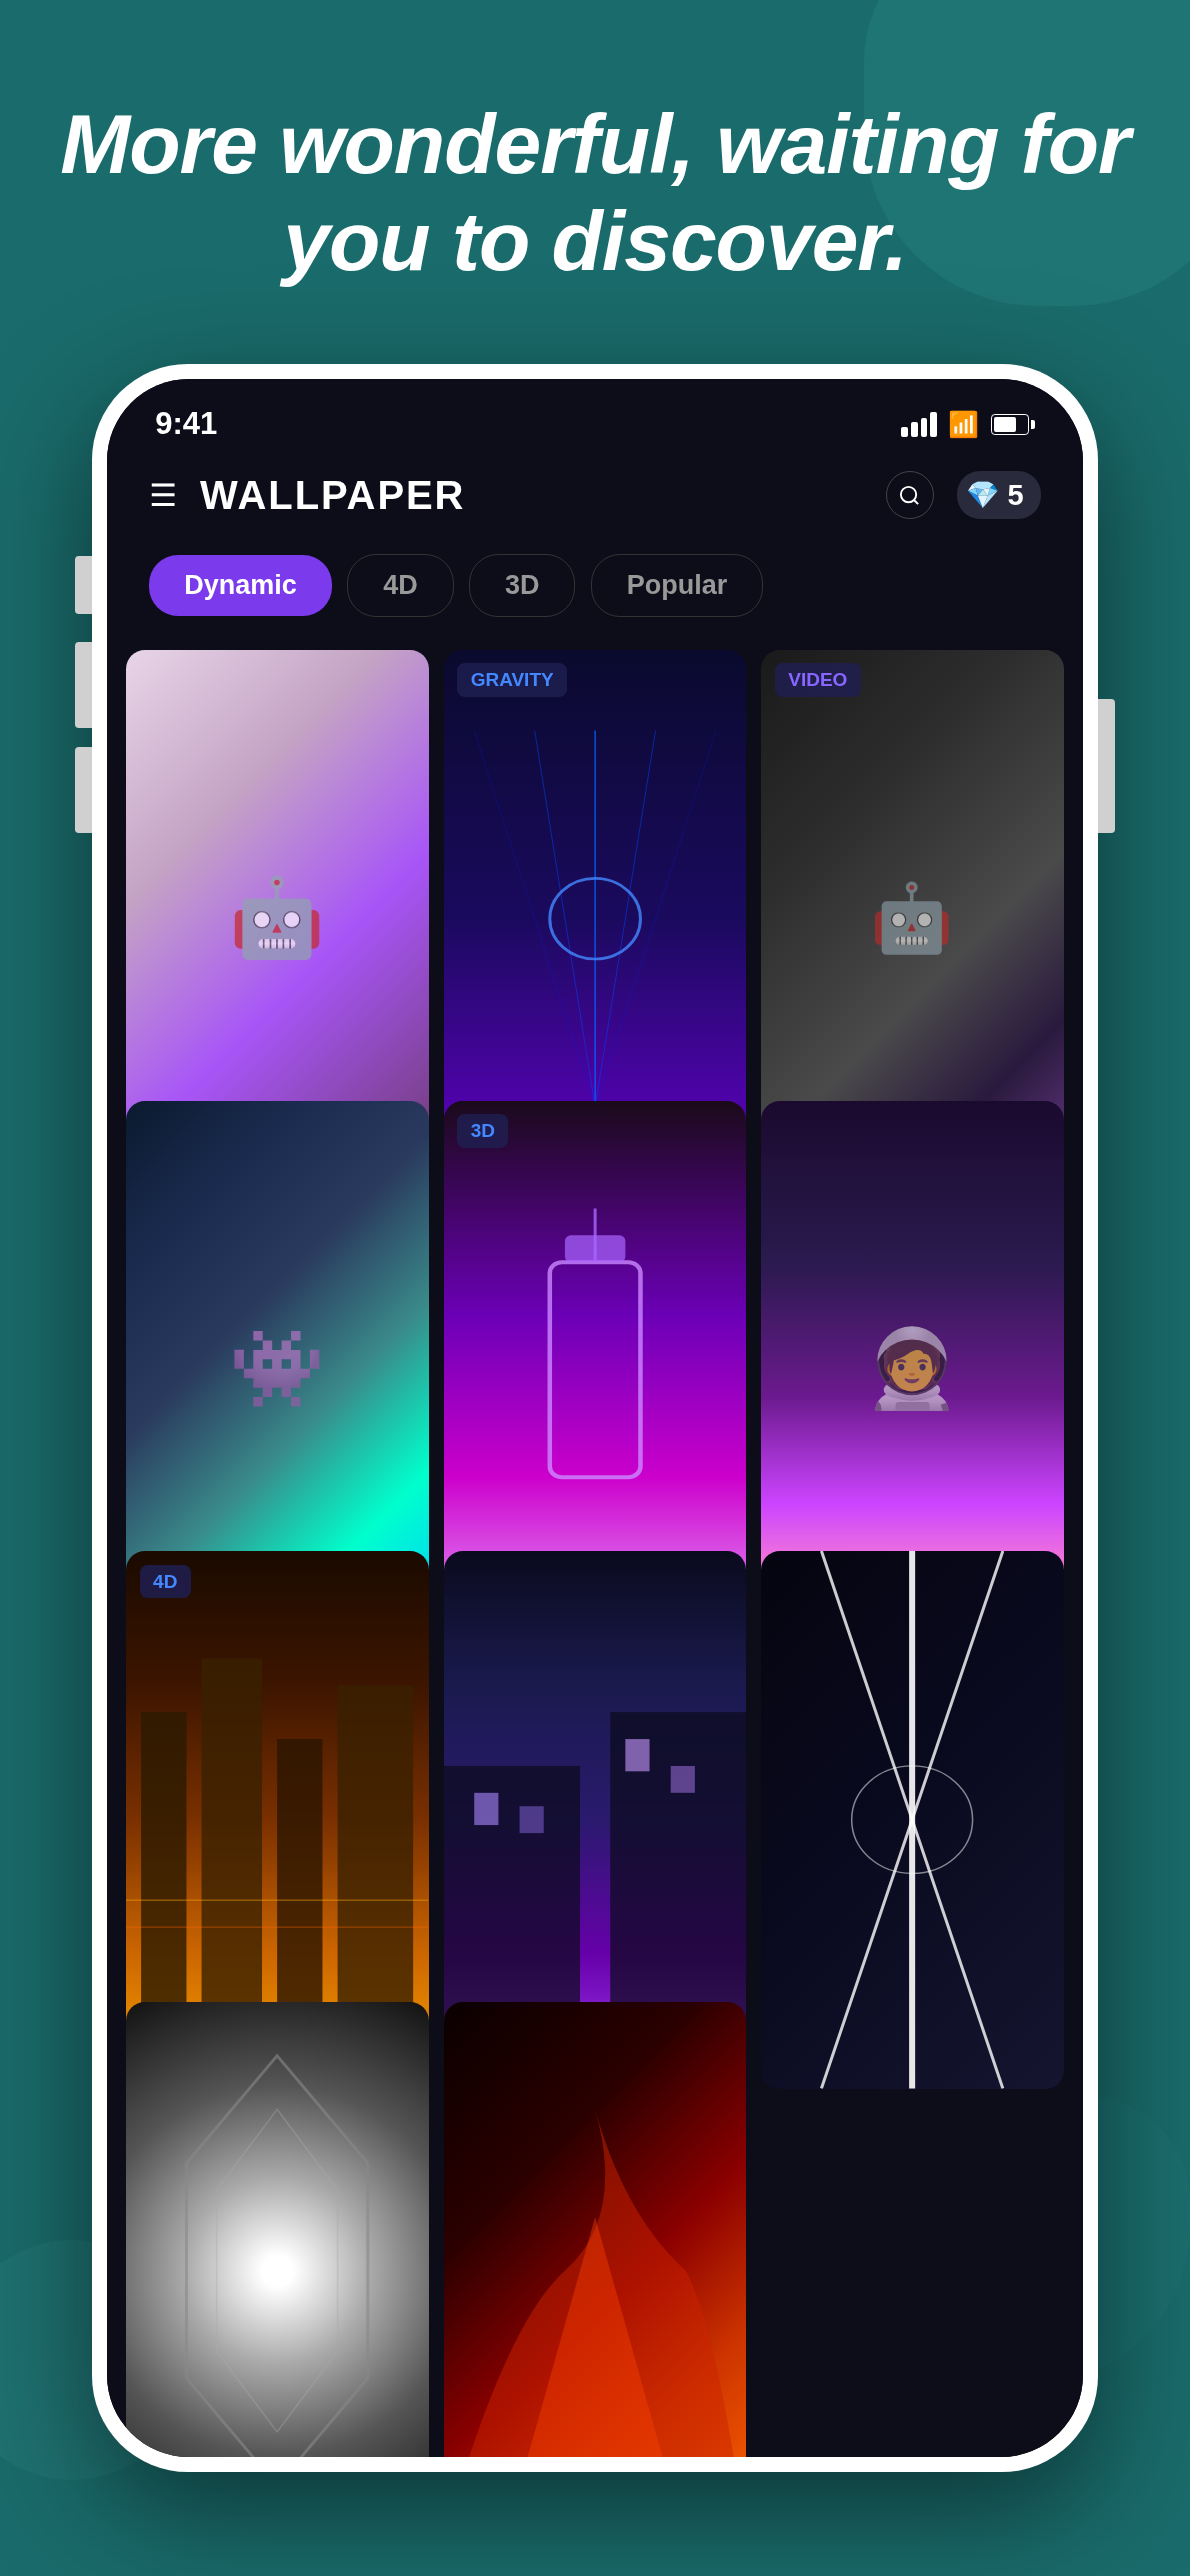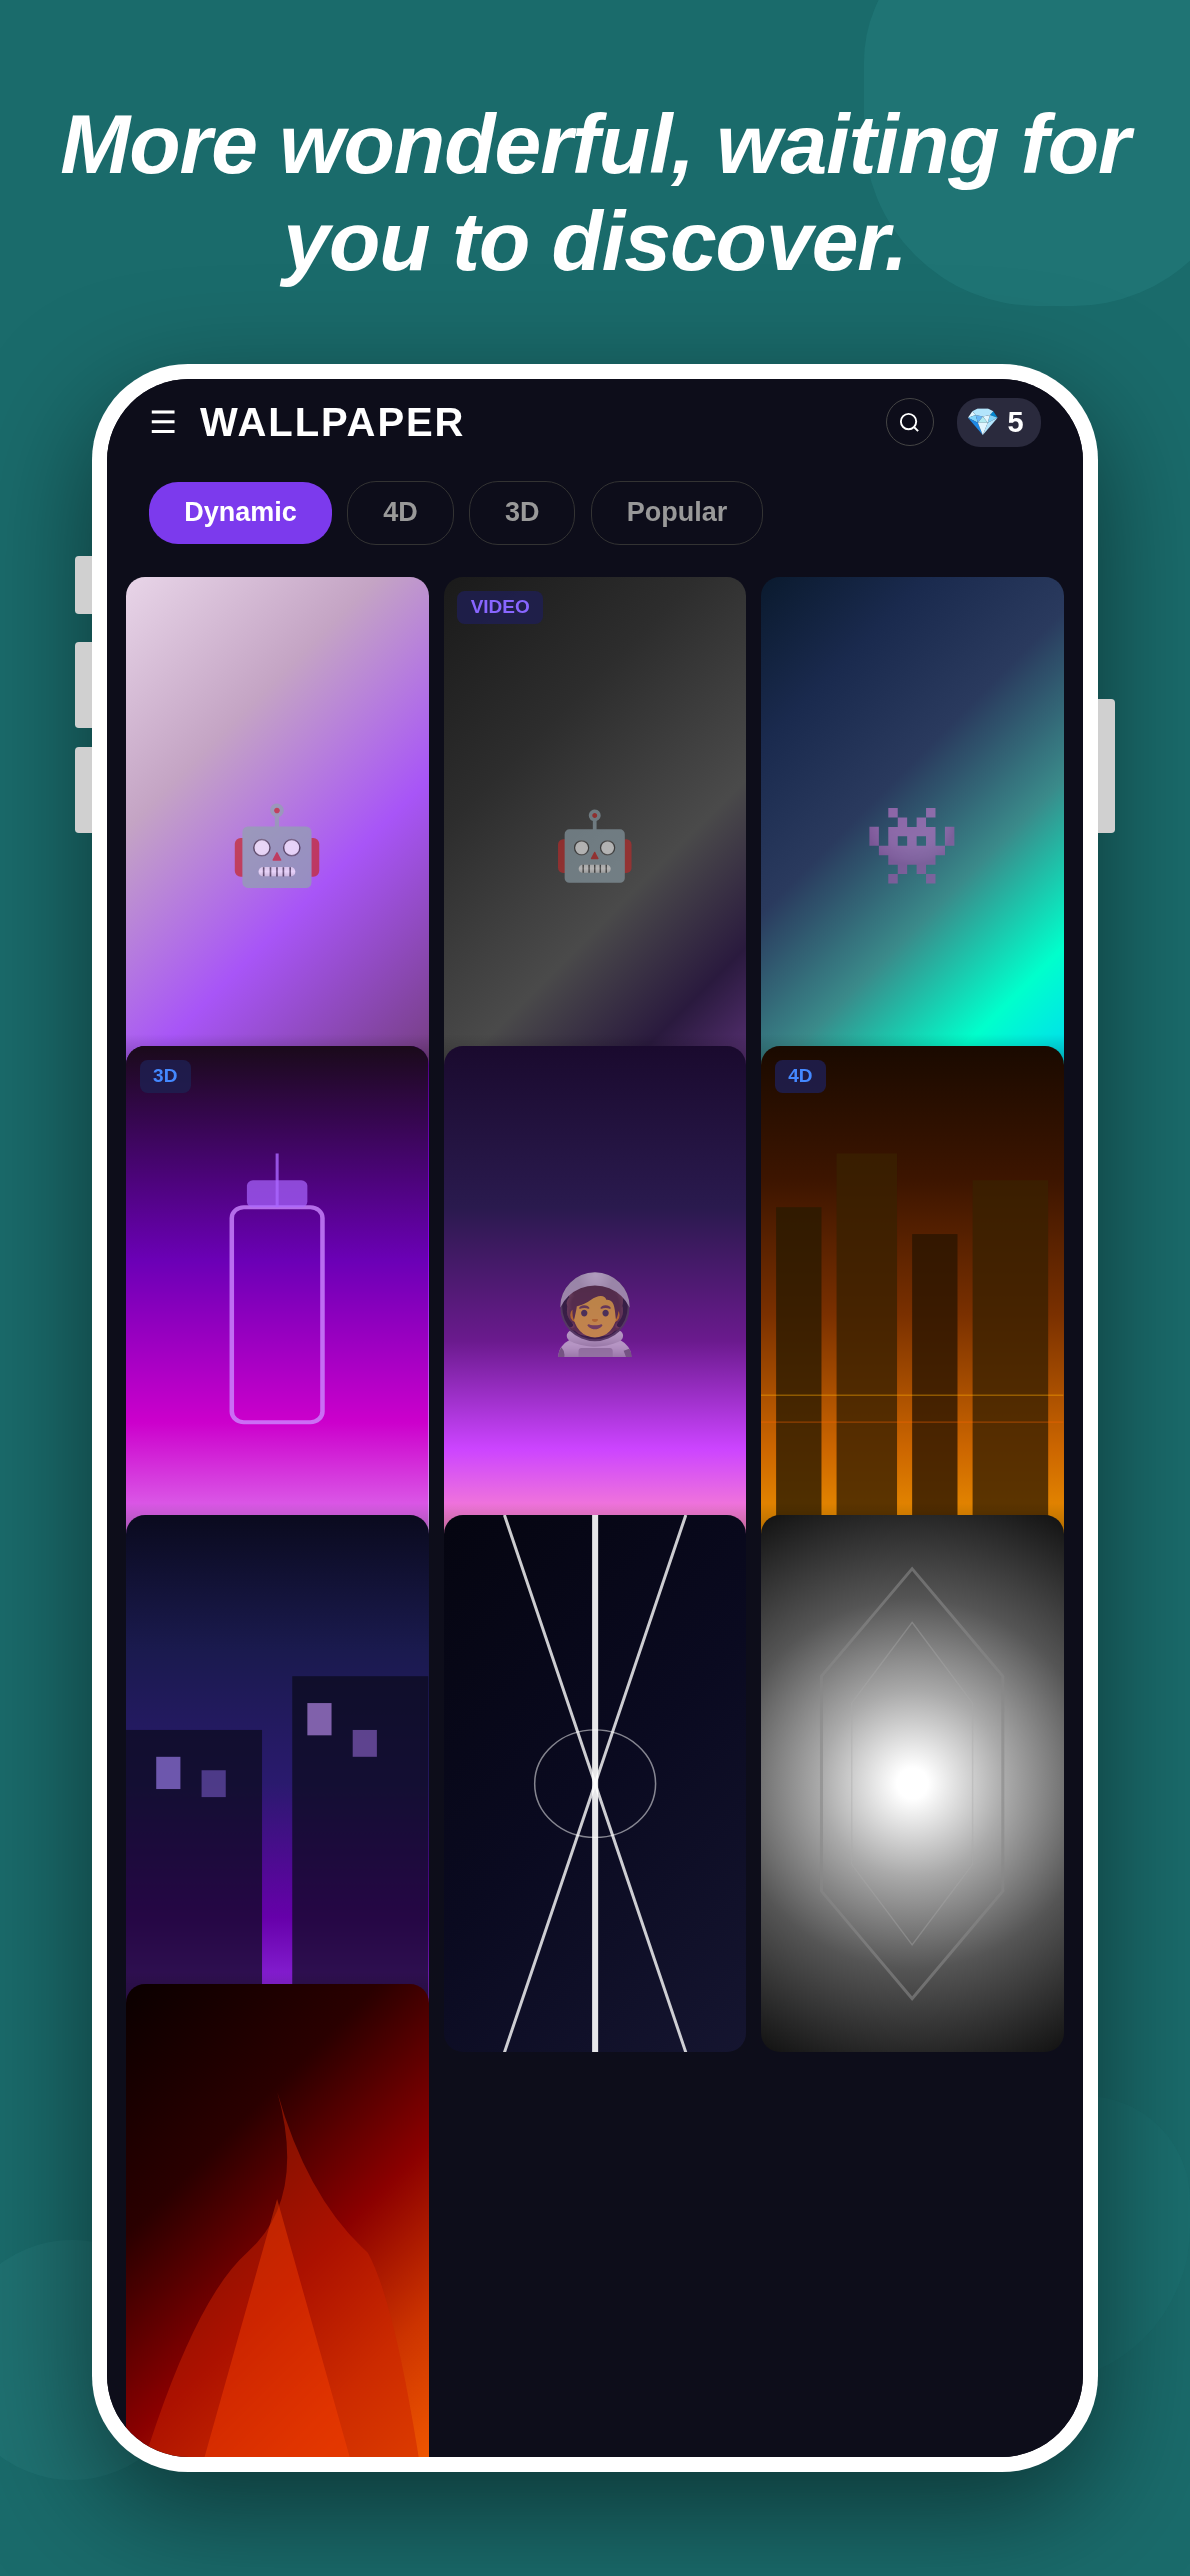--- a/index.html
+++ b/index.html
@@ -334,20 +334,38 @@
 <div class="phone-wrapper">
   <div class="phone-outer">
 
     <div class="phone-btn-left phone-btn-left-1"></div>
     <div class="phone-btn-left phone-btn-left-2"></div>
     <div class="phone-btn-left phone-btn-left-3"></div>
     <div class="phone-btn-right"></div>
 
     <div class="phone-inner">
 
+      <div class="status-bar">
+        <span class="status-time">9:41</span>
+        <div class="status-icons">
+          <div class="signal-bars">
+            <div class="signal-bar"></div>
+            <div class="signal-bar"></div>
+            <div class="signal-bar"></div>
+            <div class="signal-bar"></div>
+          </div>
+          <span class="wifi-icon">📶</span>
+          <div class="battery-icon">
+            <div class="battery-body">
+              <div class="battery-fill"></div>
+            </div>
+            <div class="battery-tip"></div>
+          </div>
+        </div>
+      </div>
 
       <div class="app-header">
         <span class="menu-icon">☰</span>
         <span class="app-title">WALLPAPER</span>
         <div class="header-actions">
           <div class="search-btn">
             <svg viewBox="0 0 24 24">
               <circle cx="11" cy="11" r="8" stroke-width="2"></circle>
               <line x1="21" y1="21" x2="16.65" y2="16.65" stroke-width="2"></line>
             </svg>
@@ -368,20 +386,40 @@
 
       <div class="wallpaper-grid">
 
         <div class="wallpaper-card wp-1">
           <div style="position:absolute;inset:0;display:flex;align-items:center;justify-content:center;">
             <div style="font-size:77px;opacity:0.7;">🤖</div>
           </div>
           <div class="card-label">Science fiction ...</div>
         </div>
 
+        <div class="wallpaper-card wp-2">
+          <svg style="position:absolute;inset:0;width:100%;height:100%;" viewBox="0 0 100 200" preserveAspectRatio="none">
+            <defs>
+              <linearGradient id="g2" x1="0" y1="0" x2="0" y2="1">
+                <stop offset="0%" stop-color="#0a0a2e"></stop>
+                <stop offset="50%" stop-color="#1a0a5e"></stop>
+                <stop offset="100%" stop-color="#6600cc"></stop>
+              </linearGradient>
+            </defs>
+            <rect width="100" height="200" fill="url(#g2)"></rect>
+            <line x1="50" y1="30" x2="50" y2="170" stroke="#0066ff" stroke-width="0.5" opacity="0.8"></line>
+            <line x1="30" y1="30" x2="50" y2="170" stroke="#0044ff" stroke-width="0.3" opacity="0.6"></line>
+            <line x1="70" y1="30" x2="50" y2="170" stroke="#0044ff" stroke-width="0.3" opacity="0.6"></line>
+            <line x1="10" y1="30" x2="50" y2="170" stroke="#0022ff" stroke-width="0.2" opacity="0.4"></line>
+            <line x1="90" y1="30" x2="50" y2="170" stroke="#0022ff" stroke-width="0.2" opacity="0.4"></line>
+            <circle cx="50" cy="100" r="15" fill="none" stroke="#4488ff" stroke-width="1" opacity="0.8"></circle>
+          </svg>
+          <div class="card-badge badge-gravity">GRAVITY</div>
+          <div class="card-label">Wallpaper</div>
+        </div>
 
         <div class="wallpaper-card wp-3">
           <div style="position:absolute;inset:0;display:flex;align-items:center;justify-content:center;">
             <div style="font-size:67px;opacity:0.6;">🤖</div>
           </div>
           <div class="card-badge badge-video">VIDEO</div>
           <div class="card-label">Wallpaper</div>
         </div>
 
 

